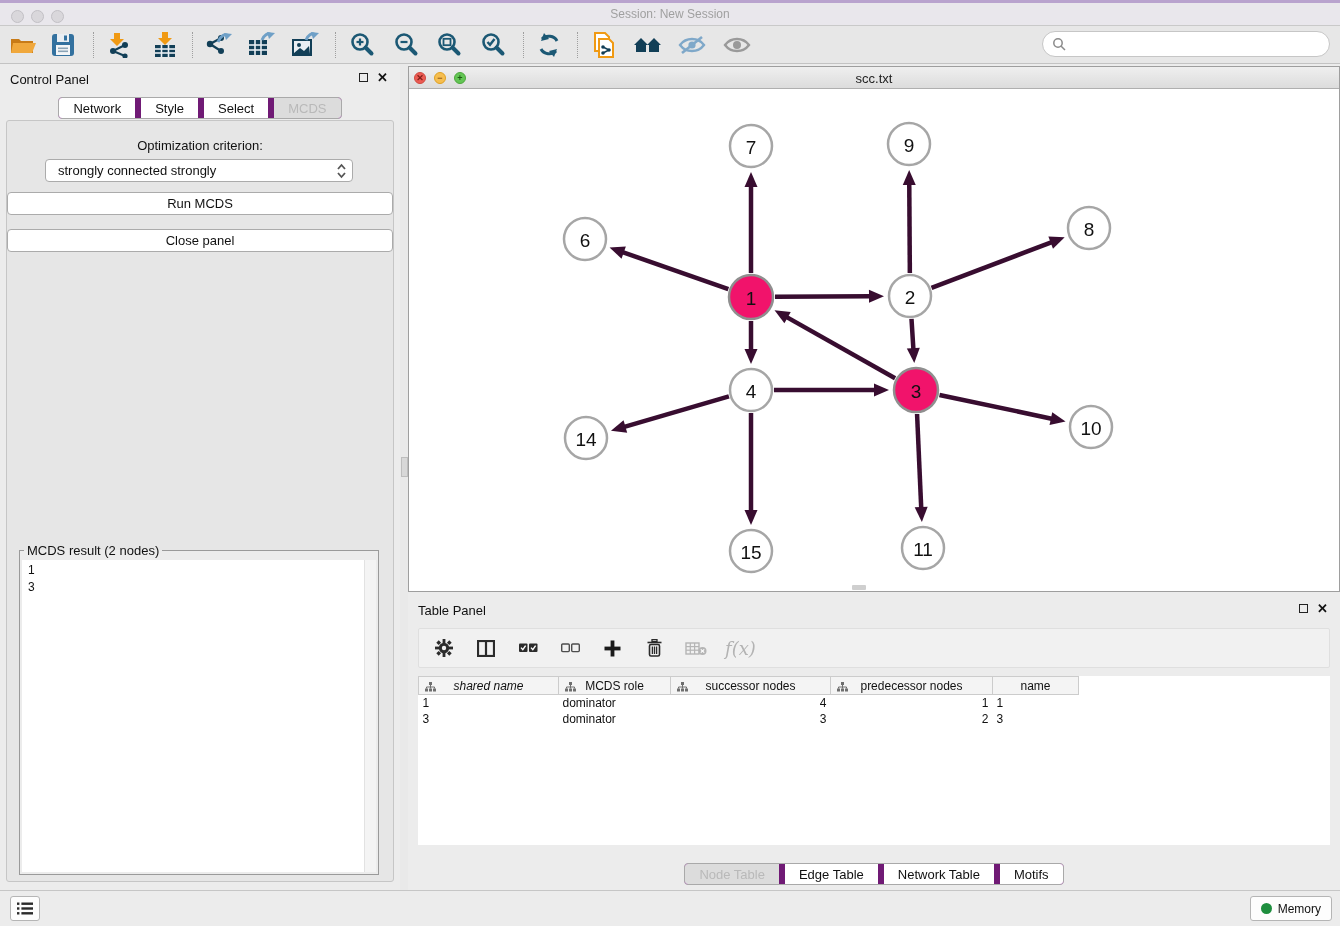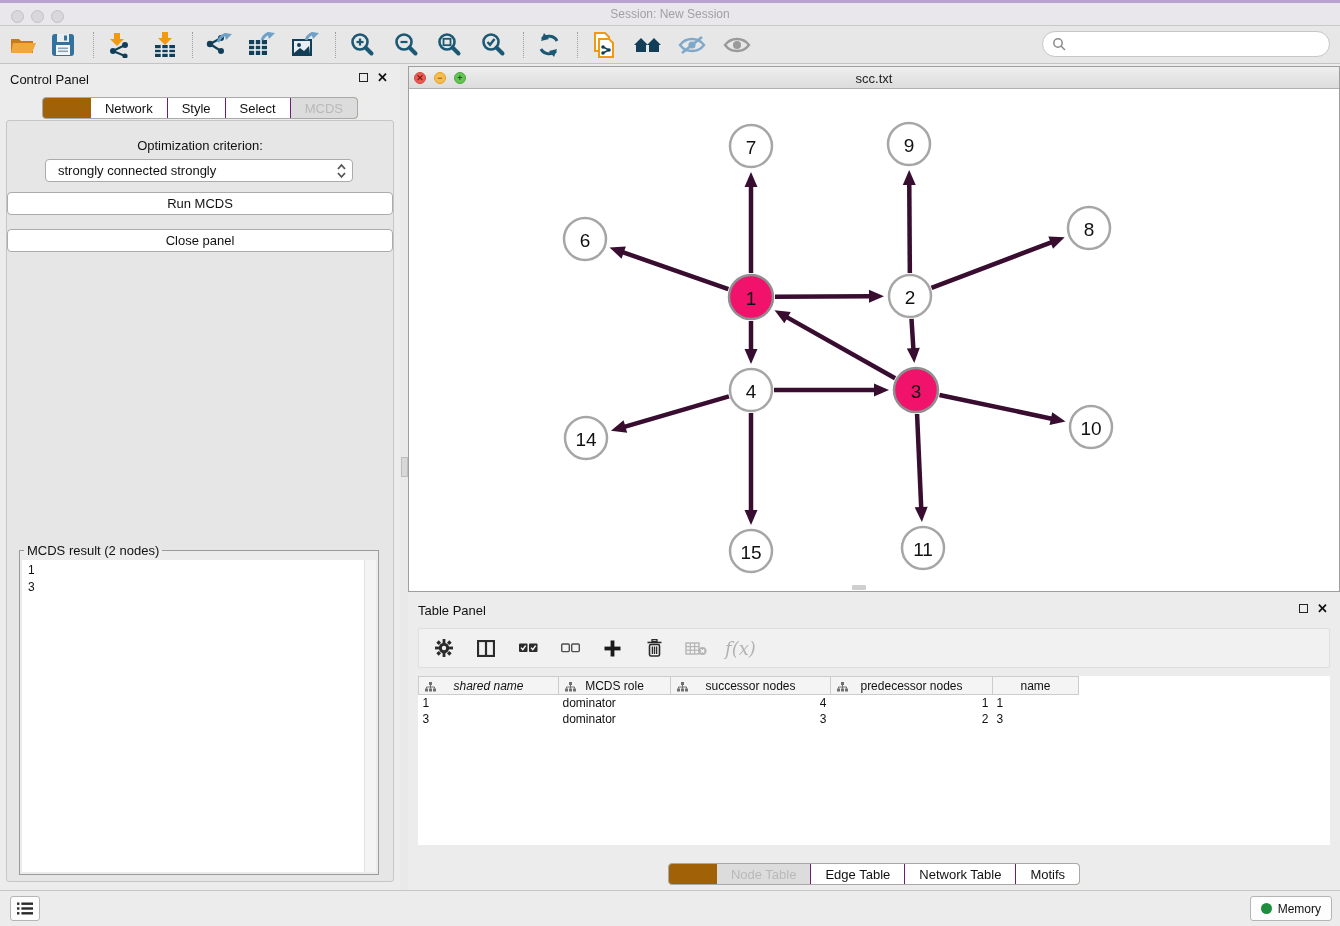--- a/index.html
+++ b/index.html
@@ -27,23 +27,23 @@
   .searchbox input{border:0;outline:0;flex:1;font-size:13px;background:transparent;margin-left:5px;
     font-family:"Liberation Sans",sans-serif;}
   
   .control-panel{position:absolute;left:0;top:64px;width:400px;height:826px;background:#ececec;}
   .panel-head{position:relative;height:30px;}
   .panel-head .ph-title{position:absolute;left:10px;top:8px;font-size:13px;color:#111;}
   .ph-icons{position:absolute;right:12px;top:7px;display:flex;gap:9px;align-items:center;}
   .float-box{width:9px;height:9px;border:1.5px solid #222;display:inline-block;}
   .close-x{font-size:13px;font-weight:bold;color:#111;line-height:13px;}
   .seg-group{display:flex;border:1px solid #a9a9a9;border-radius:4px;overflow:hidden;
-    background:#a16207;height:22px;padding-left:48px;}
+    background:#a21caf;height:22px;}
   .seg{padding:0 14px;font-size:13px;display:flex;align-items:center;background:#fff;
-    border-left:1px solid #701a75;white-space:nowrap;color:#111;}
+    border-left:6px solid #701a75;white-space:nowrap;color:#111;}
   .seg:first-child{border-left:0;}
   .seg.selected{background:#dcdcdc;color:#b9b9b9;}
   .cp-tabs-row{display:flex;justify-content:center;margin-top:3px;}
   .cp-content{position:absolute;left:6px;top:56px;right:6px;bottom:8px;
     background:#e6e6e6;border:1px solid #c6c6c6;border-radius:3px;}
   .opt-label{text-align:center;font-size:13px;margin-top:17px;color:#111;}
   .dropdown{position:absolute;left:38px;right:40px;top:38px;height:23px;background:#fff;
     border:1px solid #ababab;border-radius:4px;display:flex;align-items:center;
     font-size:13px;padding-left:12px;color:#111;}
   .dropdown .stepper{position:absolute;right:5px;top:2px;}

